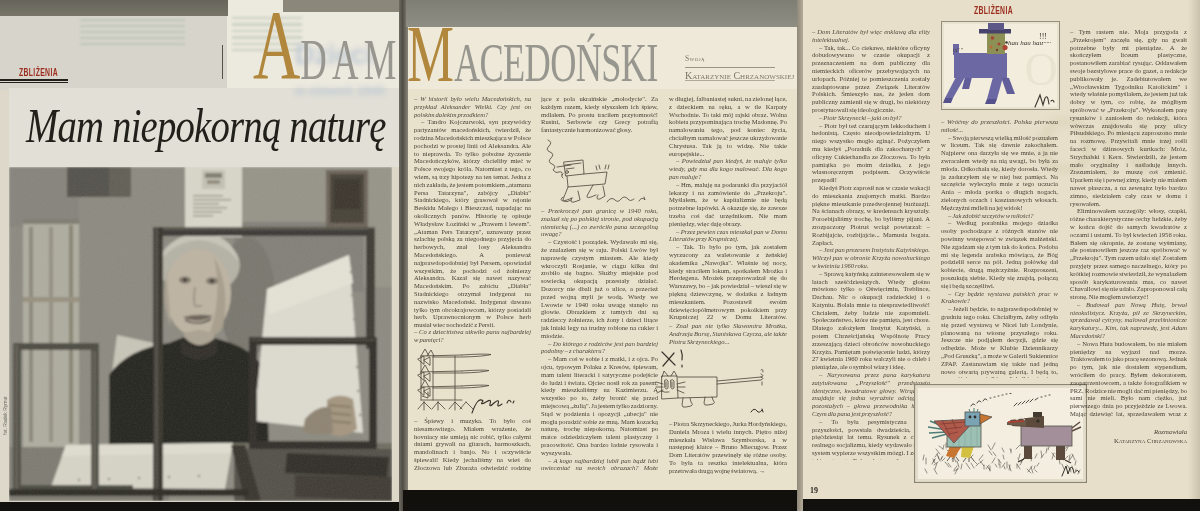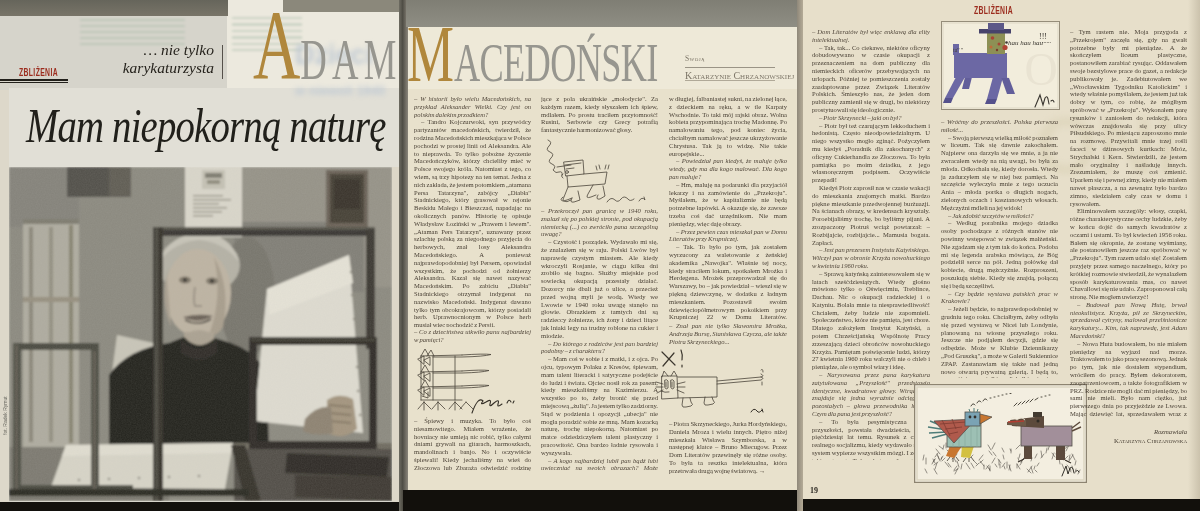--- a/index.html
+++ b/index.html
@@ -29,21 +29,20 @@
 
   <div class="abs" style="left:232px;top:17px;width:70px;height:34px;background:repeating-linear-gradient(180deg,rgba(178,194,178,.5) 0px,rgba(178,194,178,.5) 2.5px,transparent 2.5px,transparent 6.5px);filter:blur(1px);"></div>
 
   <div class="abs" style="left:295px;top:40px;width:110px;height:58px;color:#bfc9d3;font-weight:bold;font-size:27px;filter:blur(2.5px);font-family:'Liberation Sans',sans-serif;">Dzieci<br><span style="font-size:13px;">w niewoli 1940</span></div>
 
   <div class="abs" style="left:19px;top:66px;font-family:'Liberation Sans',sans-serif;font-weight:bold;font-size:11px;letter-spacing:0.6px;color:#9c2c1e;transform:scaleX(0.62);transform-origin:0 0;white-space:nowrap;">ZBLIŻENIA</div>
 
   <div class="abs" style="left:0;top:79px;width:68px;height:2px;background:#22201b;"></div>
   <div class="abs" style="left:0;top:82px;width:68px;height:1px;background:#22201b;"></div>
 
-  <div class="abs" style="left:56px;top:41px;width:158px;text-align:right;font-style:italic;font-size:15.5px;line-height:18px;color:#26231d;">… nie tylko<br>karykaturzysta</div>
 
   <div class="abs" style="left:222px;top:45px;width:1px;height:34px;background:#55504a;"></div>
 
   <div class="abs" style="left:253px;top:-4px;white-space:nowrap;transform:scaleX(0.655);transform-origin:0 0;"><span style="font-size:100px;line-height:100px;color:#b0873c;">A</span><span style="font-size:56px;color:#97968f;letter-spacing:8px;">DAM</span></div>
 
   <div class="abs" style="left:26px;top:97px;font-style:italic;font-size:49px;color:#21201b;white-space:nowrap;transform:scaleX(0.79);transform-origin:0 0;letter-spacing:-1px;">Mam niepokorną naturę</div>
 
   <div class="abs" style="left:392px;top:167px;width:7px;height:335px;background:#ddd7c8;"></div>
 
   <div class="abs" style="left:0;top:90px;width:9px;height:412px;background:#ddd8ca;"></div>

